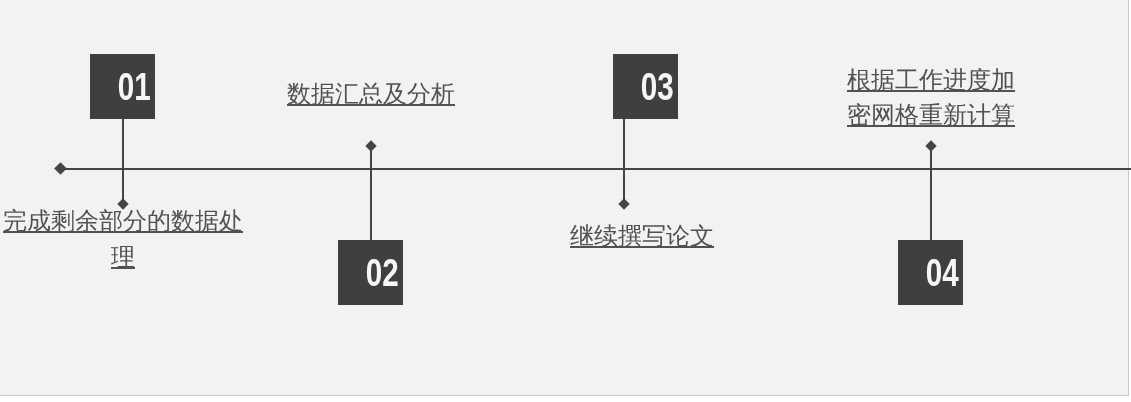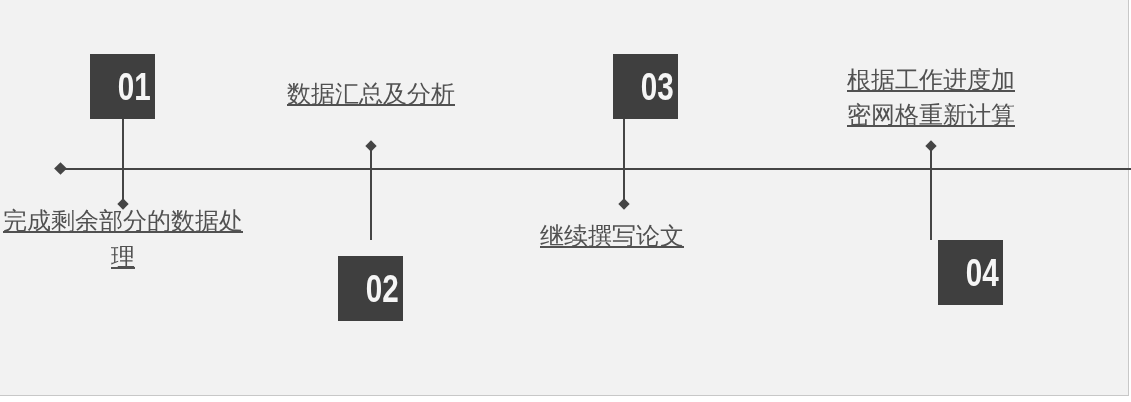--- a/index.html
+++ b/index.html
@@ -69,31 +69,31 @@
     line-height: 36px;
     text-align: center;
     text-decoration: underline;
   }
   
   .box-1   { left: 90px;  top: 54px; }
   .conn-1  { left: 122px; top: 119px; height: 85px; }
   .diam-1  { left: 119px; top: 200px; }
   .label-1 { left: 3px;   top: 203px; width: 240px; }
   
-  .box-2   { left: 338px; top: 240px; margin-top: 16px; }
+  .box-2   { left: 338px; top: 240px; }
   .conn-2  { left: 370px; top: 146px; height: 94px; }
   .diam-2  { left: 367px; top: 142px; }
   .label-2 { left: 246px; top: 76px;  width: 250px; white-space: nowrap; }
   
   .box-3   { left: 591px; top: 54px; margin-left: 22px; }
   .conn-3  { left: 623px; top: 119px; height: 85px; }
   .diam-3  { left: 620px; top: 200px; }
-  .label-3 { left: 487px; top: 218px; width: 250px; white-space: nowrap; }
+  .label-3 { left: 517px; top: 218px; width: 250px; white-space: nowrap; }
   
-  .box-4   { left: 898px; top: 240px; margin-left: 40px; }
+  .box-4   { left: 898px; top: 240px; }
   .conn-4  { left: 930px; top: 146px; height: 94px; }
   .diam-4  { left: 927px; top: 142px; }
   .label-4 { left: 836px; top: 62px;  width: 190px; line-height: 35px; }
 </style>
 </head>
 <body>
 
 <div class="canvas">
   <div class="slide"></div>
 

